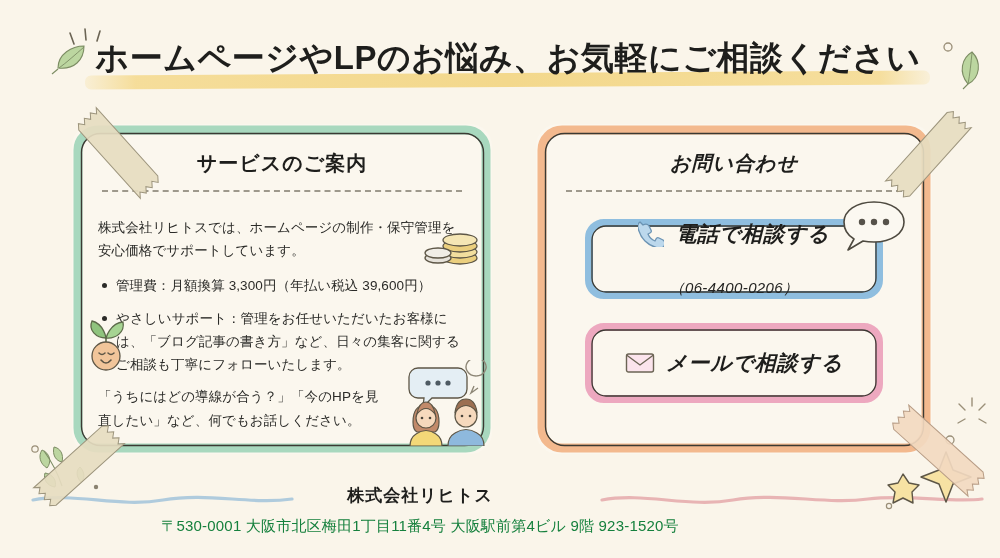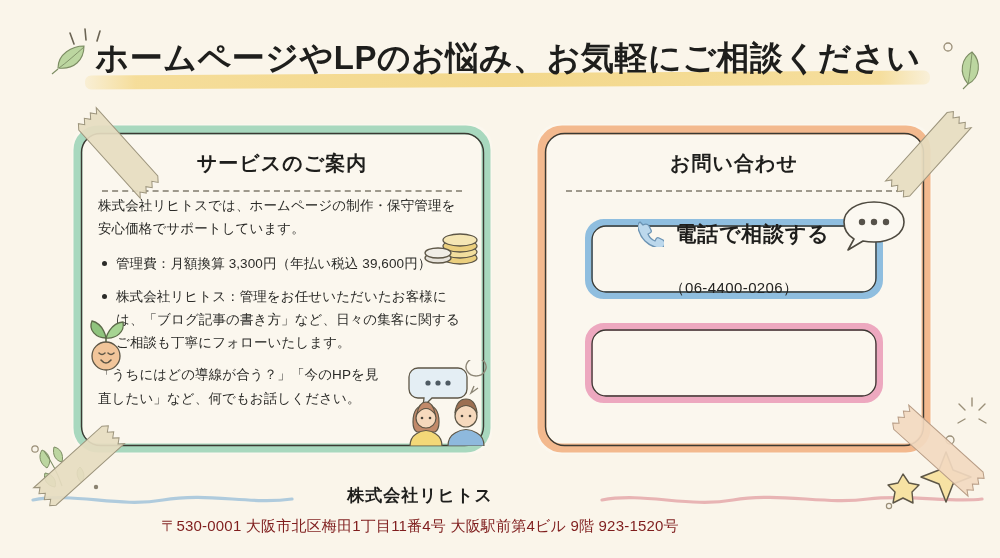--- a/index.html
+++ b/index.html
@@ -91,20 +91,21 @@
     top: 124px;
     width: 420px;
     height: 330px;
   }
 
   .card-right {
     left: 536px;
     top: 124px;
     width: 396px;
     height: 330px;
+    font-style: italic;
   }
 
   .card-inner {
     position: relative;
     z-index: 2;
     height: 100%;
     padding: 16px 26px 10px 26px;
   }
 
   .card-title {
@@ -118,21 +119,21 @@
 
   .dashed-rule {
     margin: 13px 4px 0 4px;
     height: 0;
     border-top: 2px dashed #8e897c;
     opacity: 0.85;
   }
 
   
   .lead {
-    margin-top: 2px;
+    margin-top: 24px;
     font-size: 13.5px;
     line-height: 1.72;
     color: #2b2b28;
     letter-spacing: 0.1px;
   }
 
   ul.points {
     margin: 12px 0 0 0;
     list-style: none;
   }
@@ -231,21 +232,21 @@
     font-size: 17px;
     font-weight: bold;
     letter-spacing: 1px;
     color: #1e1e1c;
   }
 
   .address {
     margin-top: 10px;
     font-size: 15px;
     letter-spacing: 0.2px;
-    color: #7f1d1d;
+    color: #15803d;
   }
 
   
   .tape { position: absolute; z-index: 4; pointer-events: none; }
   .tape-tl { left: 58px; top: 106px; }
   .tape-bl { left: 30px; top: 420px; }
   .tape-tr { left: 880px; top: 108px; }
   .tape-br { left: 872px; top: 402px; }
 
   
@@ -321,21 +322,21 @@
     </svg>
 
     <div class="card-inner">
       <div class="card-title">サービスのご案内</div>
       <div class="dashed-rule"></div>
 
       <p class="lead">株式会社リヒトスでは、ホームページの制作・保守管理を安心価格でサポートしています。</p>
 
       <ul class="points">
         <li>管理費：月額換算 3,300円（年払い税込 39,600円）</li>
-        <li>株式会社リヒトス：管理をお任せいただいたお客様には、「ブログ記事の書き方」など、日々の集客に関するご相談も丁寧にフォローいたします。</li>
+        <li>やさしいサポート：管理をお任せいただいたお客様には、「ブログ記事の書き方」など、日々の集客に関するご相談も丁寧にフォローいたします。</li>
       </ul>
 
       <p class="closing">「うちにはどの導線が合う？」「今のHPを見直したい」など、何でもお話しください。</p>
     </div>
   </div>
 
   <svg class="art art-coins" width="58" height="52" viewBox="0 0 58 52">
     <g stroke="#5d5646" stroke-width="1.3">
       <ellipse cx="36" cy="40" rx="17" ry="6" fill="#EBCF7E"></ellipse>
       <ellipse cx="36" cy="34" rx="17" ry="6" fill="#F2DE9E"></ellipse>
@@ -401,20 +402,27 @@
           <span class="btn-main">電話で相談する</span>
         </div>
         <div class="btn-sub">（06-4400-0206）</div>
       </div>
 
       <div class="btn btn-mail">
         <svg class="btn-frame" viewBox="0 0 300 82" preserveAspectRatio="none">
           <rect x="5" y="5" width="290" height="72" rx="15" ry="15" fill="none" stroke="#EDA8BF" stroke-width="8"></rect>
           <rect x="8" y="8" width="284" height="66" rx="14" ry="14" fill="none" stroke="#3b3a33" stroke-width="1.3"></rect>
         </svg>
+        <div class="btn-row">
+          <svg class="icon-svg" width="30" height="24" viewBox="0 0 30 24">
+            <rect x="1.5" y="3" width="27" height="18" rx="2" fill="#FBE4EC" stroke="#6b6454" stroke-width="1.4"></rect>
+            <path d="M1.5 4 L15 14 L28.5 4" fill="none" stroke="#6b6454" stroke-width="1.4"></path>
+          </svg>
+          <span class="btn-main">メールで相談する</span>
+        </div>
       </div>
     </div>
   </div>
 
   <svg class="art art-bubble" width="72" height="58" viewBox="0 0 72 58">
     <path d="M36 4 C54 4, 66 13, 66 24 C66 35, 54 44, 36 44 C32 44, 28 43.6, 25 43 L10 52 L16 41 C9 37, 6 31, 6 24 C6 13, 18 4, 36 4 Z" fill="#FBF8F1" stroke="#4e4a40" stroke-width="1.6" stroke-linejoin="round"></path>
     <circle cx="24" cy="24" r="3.2" fill="#56524a"></circle>
     <circle cx="36" cy="24" r="3.2" fill="#56524a"></circle>
     <circle cx="48" cy="24" r="3.2" fill="#56524a"></circle>
   </svg>

